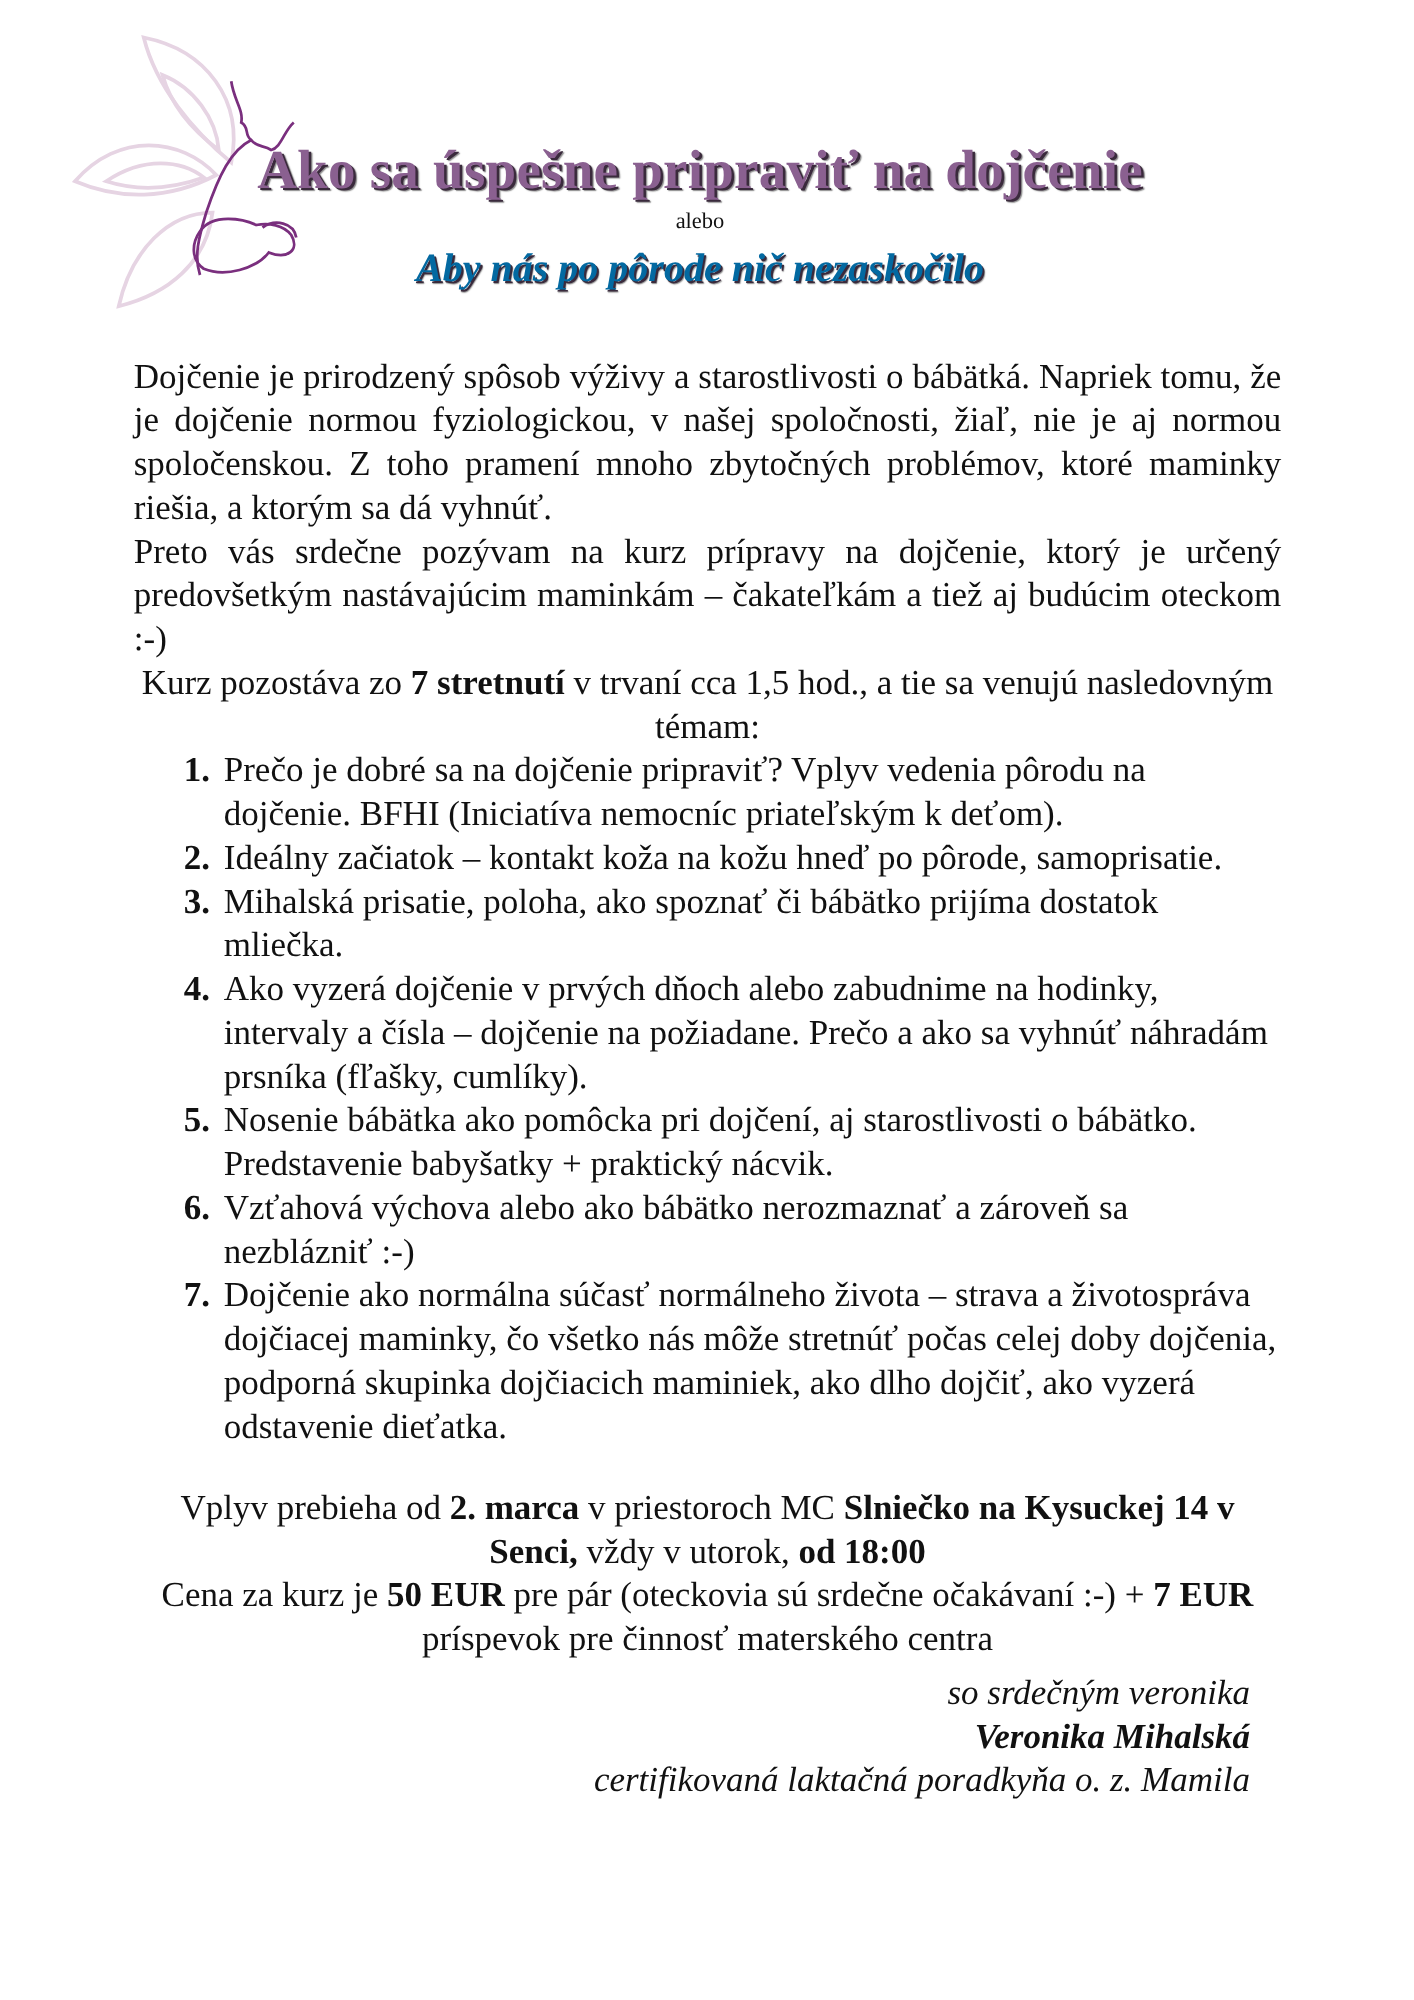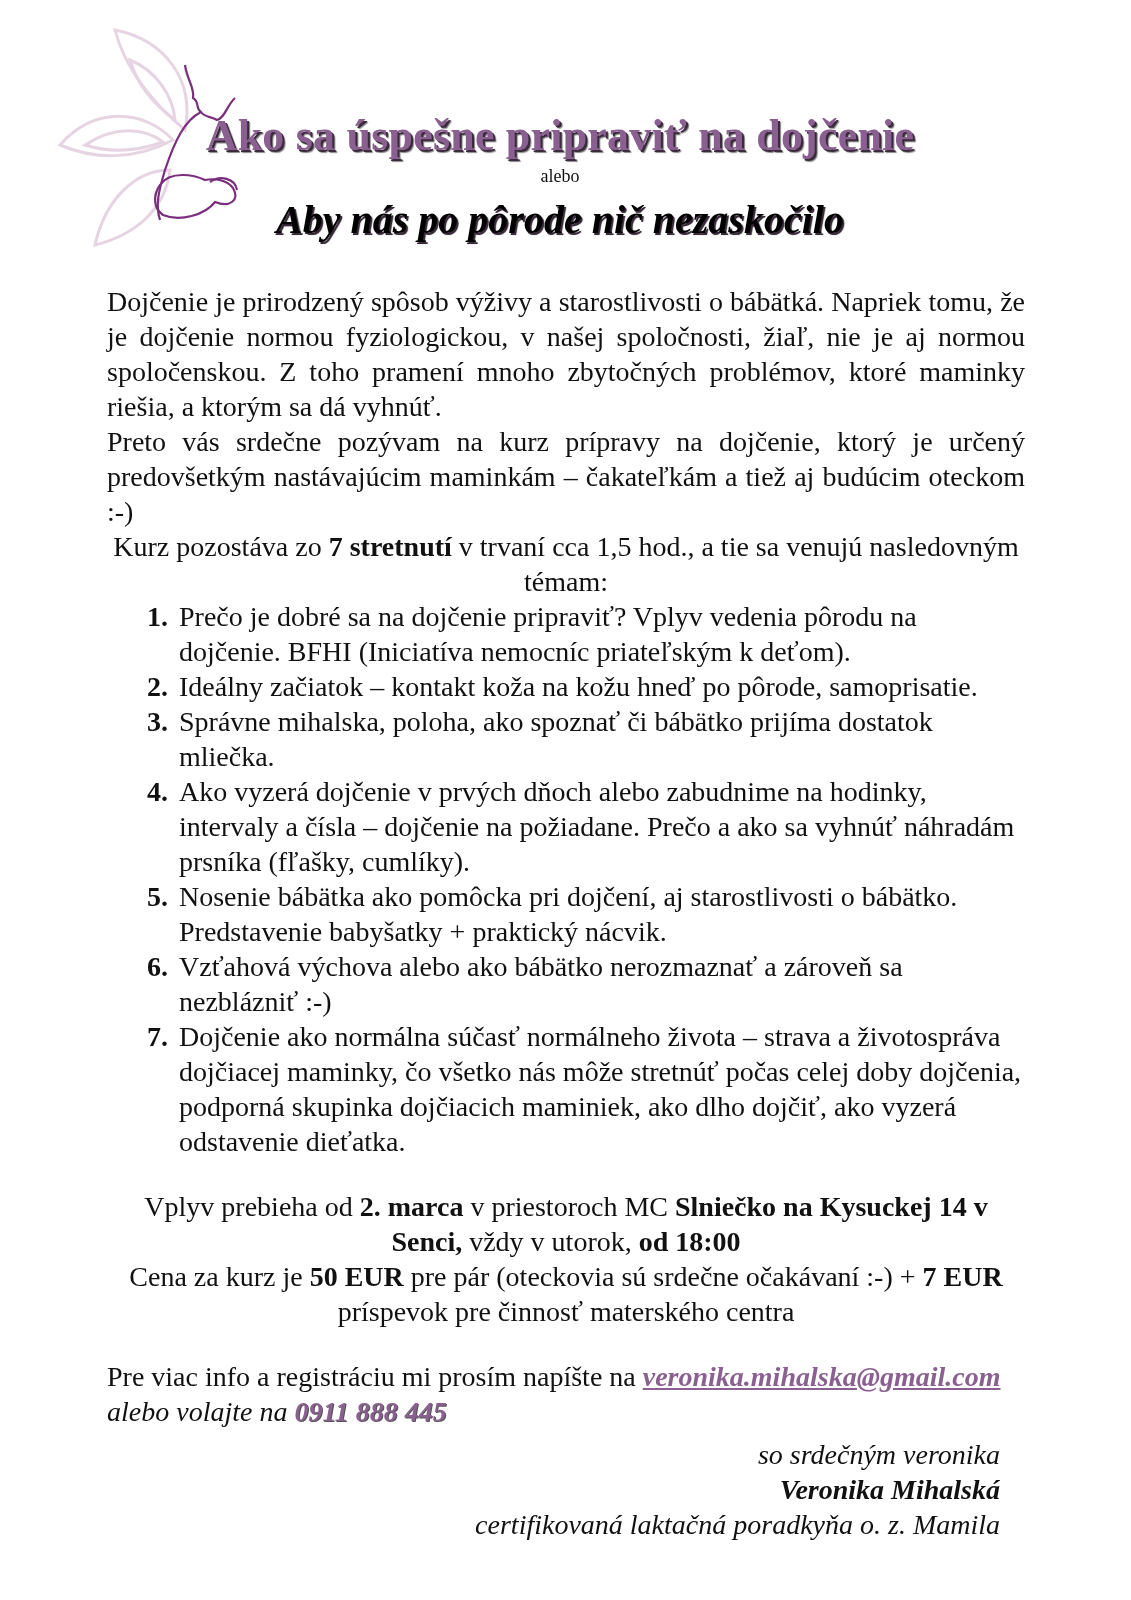--- a/index.html
+++ b/index.html
@@ -6,21 +6,21 @@
   body { width: 1131px; height: 1600px; position: relative; overflow: hidden;
          font-family: "Liberation Serif", serif; color: #111; }
   .logo { position: absolute; left: 55px; top: 10px; width: 190px; height: 240px; }
   .title { position: absolute; left: 180px; top: 112px; width: 760px; text-align: center;
            font-family: "Liberation Serif", serif; font-weight: bold; font-size: 44px;
            color: #8a6090; letter-spacing: 0.2px;
            text-shadow: 2px 2px 0 #3a2a3c, 3px 3px 1px #888; line-height: 1.1; }
   .alebo { position: absolute; left: 180px; top: 166px; width: 760px; text-align: center;
            font-size: 18px; color: #111; }
   .subtitle { position: absolute; left: 180px; top: 196px; width: 760px; text-align: center;
-              font-style: italic; font-weight: bold; font-size: 40px; color: #000000;
+              font-style: italic; font-weight: bold; font-size: 32px; color: #0369a1;
               text-shadow: 1.5px 1.5px 0 #3a2a3c, 2px 2px 1px #888; }
   .body { position: absolute; left: 107px; top: 284px; width: 918px; font-size: 28px; line-height: 35px; }
   .para { text-align: justify; margin: 0; }
   .para.last-left { text-align-last: left; }
   .center { text-align: center; margin: 0; }
   ol.topics { margin: 0; padding-left: 68px; }
   ol.topics li { padding-left: 4px; }
   ol.topics li::marker { font-weight: bold; }
   .course-info { margin-top: 30px; }
   .contact { margin-top: 30px; }
@@ -56,35 +56,31 @@
 
 <div class="body">
   <p class="para">Dojčenie je prirodzený spôsob výživy a starostlivosti o bábätká. Napriek tomu, že je dojčenie normou fyziologickou, v našej spoločnosti, žiaľ, nie je aj normou spoločenskou. Z toho pramení mnoho zbytočných problémov, ktoré maminky riešia, a ktorým sa dá vyhnúť.</p>
   <p class="para">Preto vás srdečne pozývam na kurz prípravy na dojčenie, ktorý je určený predovšetkým nastávajúcim maminkám – čakateľkám a tiež aj budúcim oteckom :-)</p>
 
   <p class="center"><span>Kurz pozostáva zo </span><b>7 stretnutí</b><span> v trvaní cca 1,5 hod., a tie sa venujú nasledovným témam:</span></p>
 
   <ol class="topics">
     <li>Prečo je dobré sa na dojčenie pripraviť? Vplyv vedenia pôrodu na dojčenie. BFHI (Iniciatíva nemocníc priateľským k deťom).</li>
     <li>Ideálny začiatok – kontakt koža na kožu hneď po pôrode, samoprisatie.</li>
-    <li>Správne mihalska, poloha, ako spoznať či bábätko prijíma dostatok mliečka.</li>
+    <li>Mihalská prisatie, poloha, ako spoznať či bábätko prijíma dostatok mliečka.</li>
     <li>Ako vyzerá dojčenie v prvých dňoch alebo zabudnime na hodinky, intervaly a čísla – dojčenie na požiadane. Prečo a ako sa vyhnúť náhradám prsníka (fľašky, cumlíky).</li>
     <li>Nosenie bábätka ako pomôcka pri dojčení, aj starostlivosti o bábätko. Predstavenie babyšatky + praktický nácvik.</li>
     <li>Vzťahová výchova alebo ako bábätko nerozmaznať a zároveň sa nezblázniť :-)</li>
     <li>Dojčenie ako normálna súčasť normálneho života – strava a životospráva dojčiacej maminky, čo všetko nás môže stretnúť počas celej doby dojčenia, podporná skupinka dojčiacich maminiek, ako dlho dojčiť, ako vyzerá odstavenie dieťatka.</li>
   </ol>
 
   <div class="course-info">
     <p class="center"><span>Vplyv prebieha od </span><b>2. marca</b><span> v priestoroch MC </span><b>Slniečko na Kysuckej 14 v Senci,</b><span> vždy v utorok, </span><b>od 18:00</b></p>
     <p class="center"><span>Cena za kurz je </span><b>50 EUR</b><span> pre pár (oteckovia sú srdečne očakávaní :-) + </span><b>7 EUR</b><span> príspevok pre činnosť materského centra</span></p>
   </div>
 
-  <div class="contact">
-    <p class="para last-left"><span>Pre viac info a registráciu mi prosím napíšte na </span><a class="email">veronika.mihalska@gmail.com</a></p>
-    <p class="para" style="font-style: italic;"><span>alebo volajte na </span><span class="phone">0911 888 445</span></p>
-  </div>
 
   <div class="sign-block">
     <p class="sign">so srdečným veronika</p>
     <p class="sign sign-name">Veronika Mihalská</p>
     <p class="sign">certifikovaná laktačná poradkyňa o. z. Mamila</p>
   </div>
 </div>
 
 </body></html>

